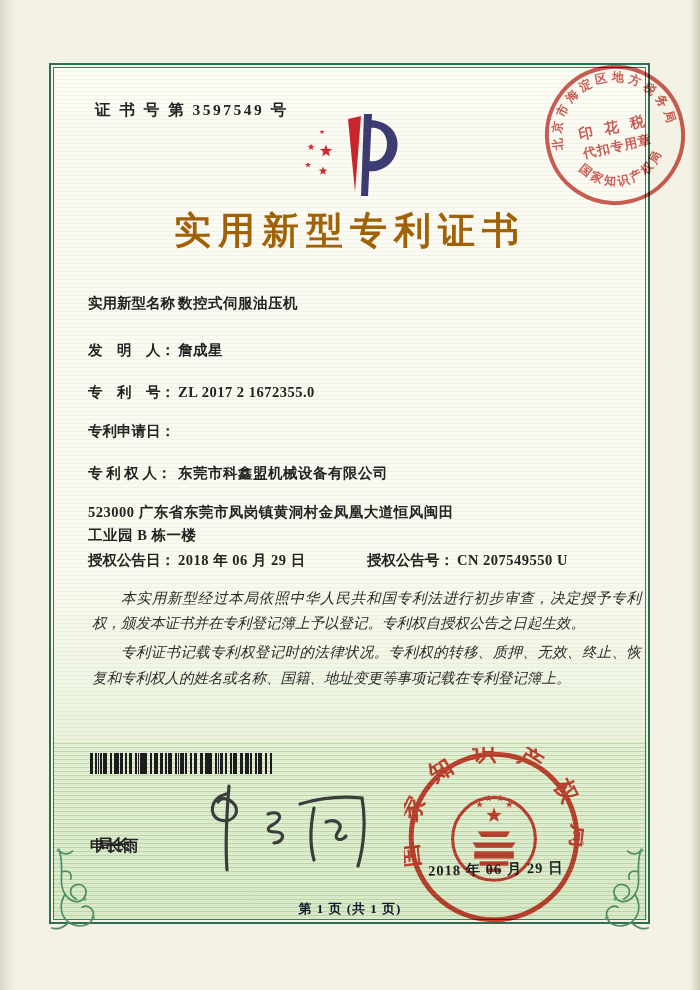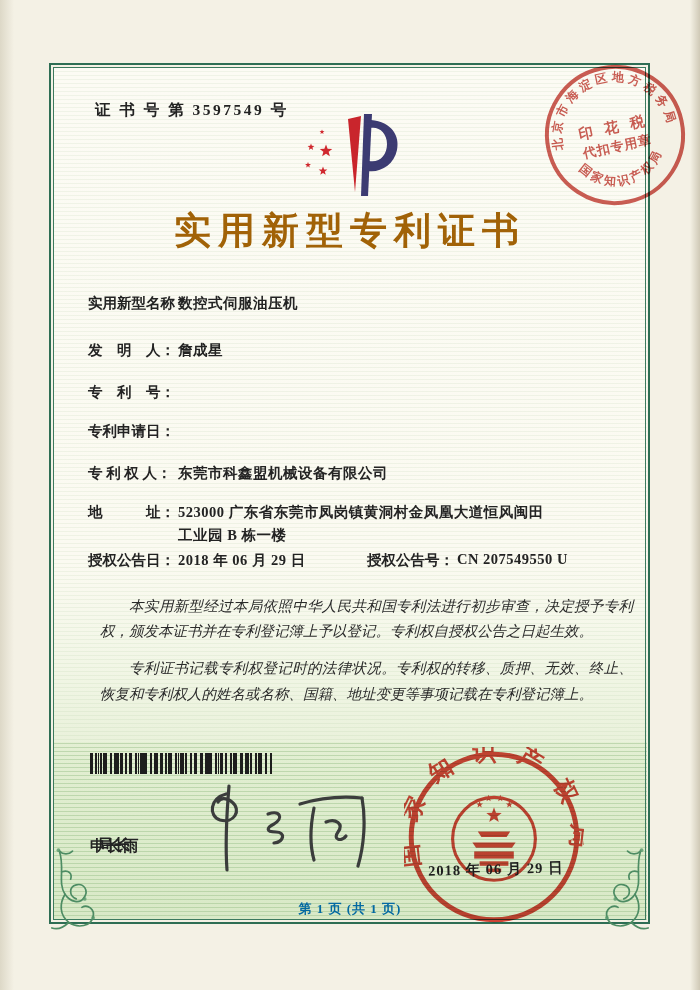--- a/index.html
+++ b/index.html
@@ -26,44 +26,44 @@
                linear-gradient(180deg,rgba(222,237,205,.55),rgba(214,232,196,.8));}
   .cert-number{position:absolute;left:95px;top:100px;font-size:15.5px;letter-spacing:2.5px;font-weight:600;}
   .logo{position:absolute;left:298px;top:110px;}
   .title{position:absolute;left:0;top:206px;width:700px;text-align:center;
     font-size:37px;font-weight:700;letter-spacing:7px;color:#a16207;}
   
   .frow{position:absolute;left:88px;display:flex;font-size:14.5px;font-weight:600;line-height:23px;}
   .flabel{width:90px;flex:none;white-space:nowrap;}
   .fvalue{letter-spacing:0.5px;}
   .frow.addr .fvalue{width:372px;}
-  .grant-pair{position:absolute;display:flex;font-size:14.5px;font-weight:600;}
+  .grant-pair{position:absolute;display:flex;font-size:14.5px;font-weight:600;align-items:center;}
   .grant-pair .flabel{width:90px;}
   
   .paras{position:absolute;left:88px;top:582px;width:557px;font-size:14.5px;
     line-height:25.2px;text-align:justify;font-style:italic;font-weight:500;color:#2a2a2a;}
-  .paras p{margin:12px;text-indent:2em;}
+  .paras p{margin:4px;text-indent:2em;}
   
   .barcode{position:absolute;left:90px;top:753px;width:182px;height:21px;
     background:
       repeating-linear-gradient(90deg,#1d1d1d 0 2px,transparent 2px 5px),
       repeating-linear-gradient(90deg,#1d1d1d 0 1px,transparent 1px 8px),
       repeating-linear-gradient(90deg,#1d1d1d 0 3px,transparent 3px 13px);}
   .sig-title{position:absolute;left:97px;top:803px;font-size:15.5px;font-weight:600;letter-spacing:2px;margin-top:32px;}
   .sig-name{position:absolute;left:90px;top:836px;font-size:15.5px;font-weight:600;letter-spacing:1px;}
   .sig-svg{position:absolute;left:196px;top:780px;}
   
   .seal{position:absolute;left:404px;top:747px;mix-blend-mode:multiply;opacity:.93;}
   .seal-date{position:absolute;left:428px;top:860px;font-size:14.5px;font-weight:600;
     letter-spacing:1px;z-index:6;color:#1e1e1e;transform:rotate(-1.5deg);}
   
   .tax-stamp{position:absolute;left:540px;top:60px;transform:rotate(-12deg);
     mix-blend-mode:multiply;opacity:.82;z-index:4;}
   .footer{position:absolute;left:0;top:900px;width:700px;text-align:center;
-    font-size:13px;letter-spacing:1px;font-weight:600;color:#0369a1;}
+    font-size:13px;letter-spacing:1px;font-weight:600;color:#0f172a;}
   .flourish{position:absolute;z-index:3;}
   .flourish.left{left:50px;top:845px;}
   .flourish.right{left:575px;top:845px;transform:scaleX(-1);}
 </style>
 </head>
 <body>
 
 <div class="scan-shadow-left"></div>
 <div class="scan-shadow-right"></div>
 
@@ -125,30 +125,30 @@
 <div class="frow" style="top:292px">
   <span class="flabel">实用新型名称：</span>
   <span class="fvalue">数控式伺服油压机</span>
 </div>
 <div class="frow" style="top:339px">
   <span class="flabel">发　明　人：</span>
   <span class="fvalue">詹成星</span>
 </div>
 <div class="frow" style="top:381px">
   <span class="flabel">专　利　号：</span>
+  <span class="fvalue">ZL 2017 2 1672355.0</span>
 </div>
 <div class="frow" style="top:420px">
   <span class="flabel">专利申请日：</span>
 </div>
 <div class="frow" style="top:462px">
   <span class="flabel">专 利 权 人：</span>
   <span class="fvalue">东莞市科鑫盟机械设备有限公司</span>
 </div>
 <div class="frow addr" style="top:501px">
-  <span class="flabel">地　　　址：</span>
   <span class="fvalue">523000 广东省东莞市凤岗镇黄洞村金凤凰大道恒风闽田工业园 B 栋一楼</span>
 </div>
 <div class="grant-pair" style="left:88px;top:551px">
   <span class="flabel">授权公告日：</span>
   <span class="fvalue">2018 年 06 月 29 日</span>
 </div>
 <div class="grant-pair" style="left:367px;top:551px">
   <span class="flabel">授权公告号：</span>
   <span class="fvalue">CN 207549550 U</span>
 </div>

